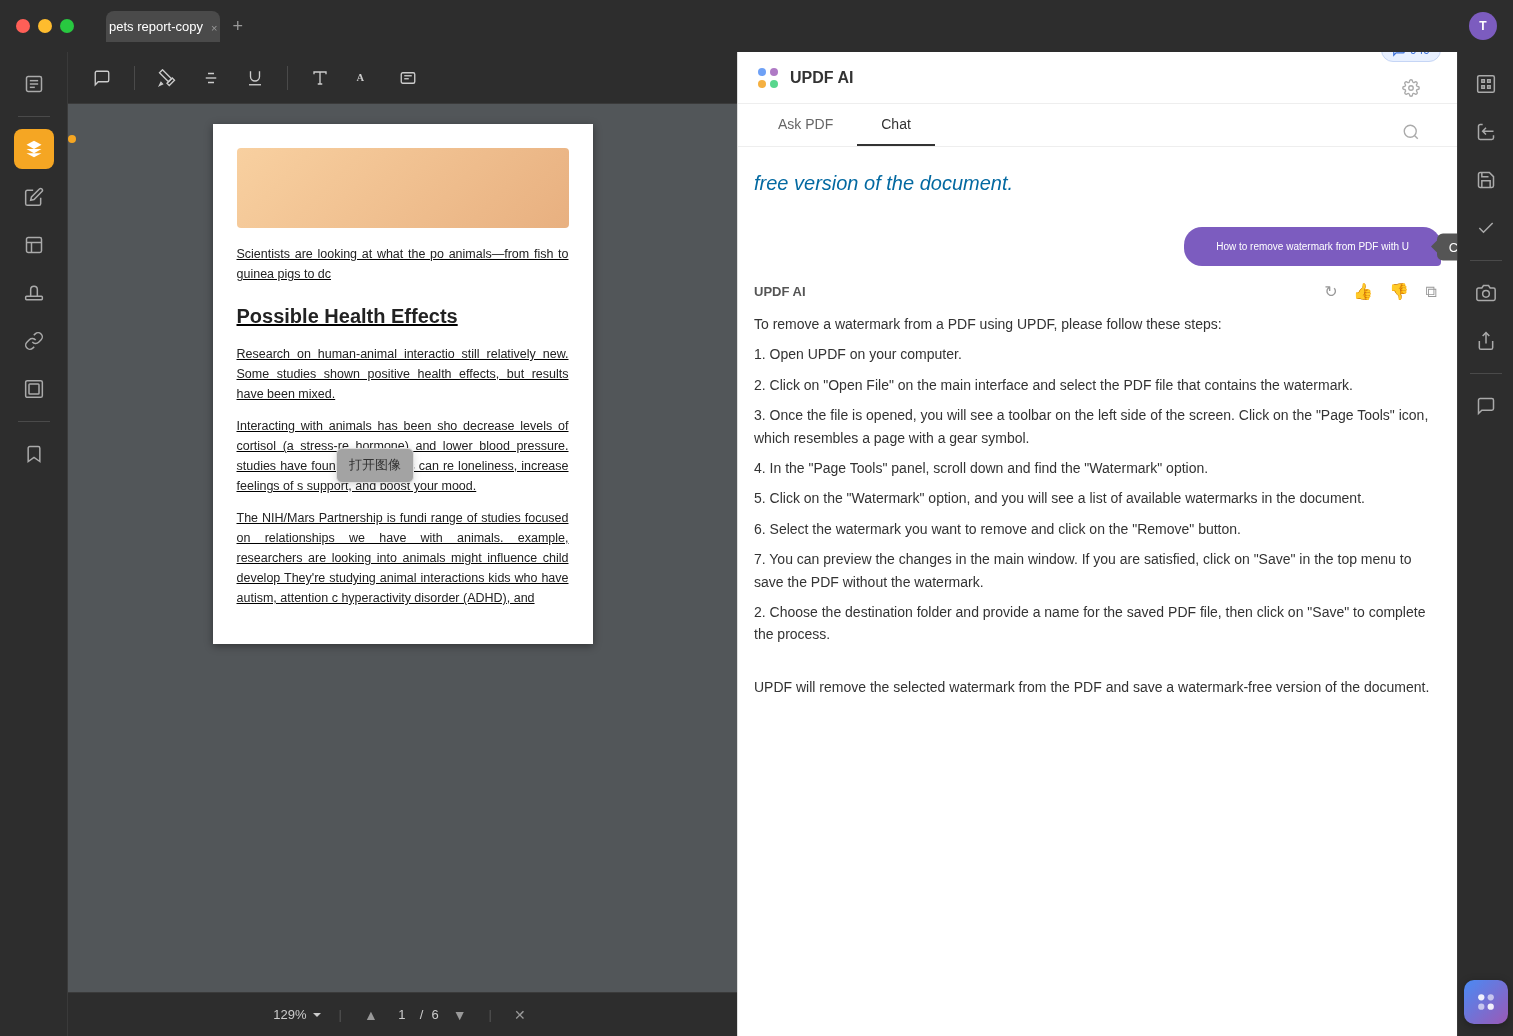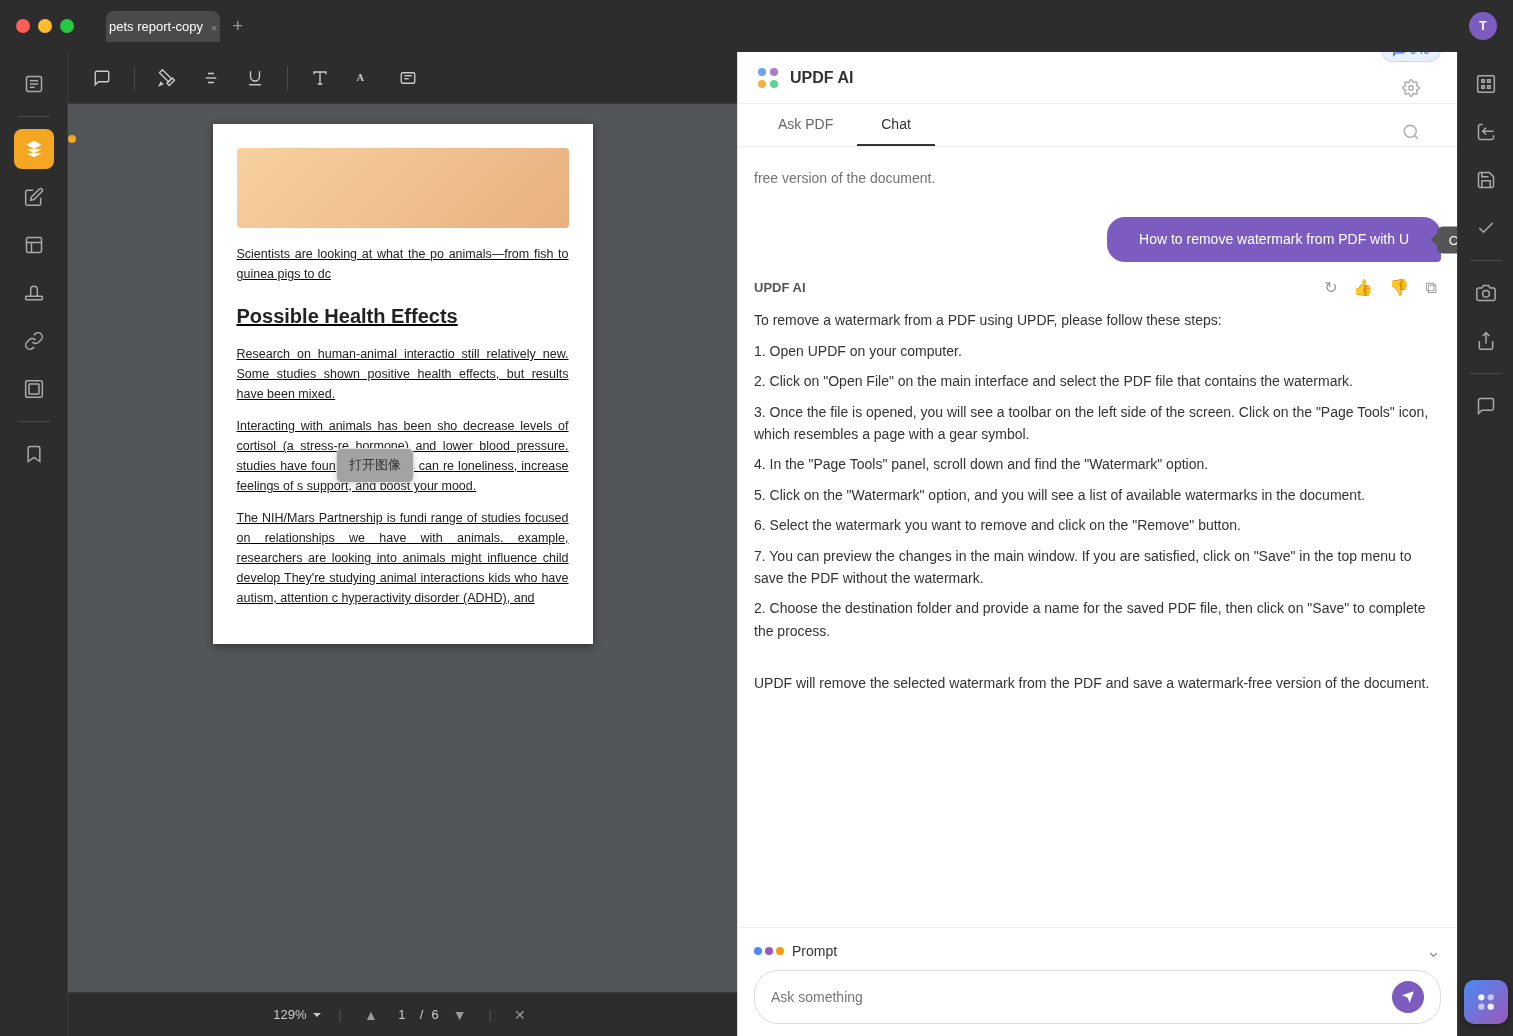--- a/index.html
+++ b/index.html
@@ -333,21 +333,21 @@
       gap: 12px;
     }
 
     .ai-message-user {
       align-self: flex-end;
       background: #7c5cbf;
       color: white;
       border-radius: 18px 18px 4px 18px;
       padding: 12px 32px;
       max-width: 80%;
-      font-size: 14px;
+      font-size: 10px;
       line-height: 1.5;
       position: relative;
     }
 
     .copy-tooltip {
       position: absolute;
       right: -50px;
       top: 50%;
       transform: translateY(-50%);
       background: #555;
@@ -779,21 +779,21 @@
       <div class="ai-tab">
         <span>Ask PDF</span>
       </div>
       <div class="ai-tab active">
         <span>Chat</span>
       </div>
     </div>
 
     <div class="ai-chat-area">
 
-      <div style="font-size:14px; color:#737373; line-height:1.6; padding: 4px 0;">free version of the document.</div>
+      <div style="font-size:20px; color:#0369a1; line-height:1.6; padding: 4px 0; font-style: italic;">free version of the document.</div>
 
       <div style="display:flex; justify-content:flex-end; position:relative; margin-top:12px;">
         <div class="ai-message-user">
           <span>How to remove watermark from PDF with U</span>
         </div>
         <div class="copy-tooltip">
           <span>Copy</span>
         </div>
       </div>
 
@@ -817,41 +817,20 @@
           <p>6. Select the watermark you want to remove and click on the "Remove" button.</p>
           <p>7. You can preview the changes in the main window. If you are satisfied, click on "Save" in the top menu to save the PDF without the watermark.</p>
           <p>2. Choose the destination folder and provide a name for the saved PDF file, then click on "Save" to complete the process.</p>
           <br>
           <p>UPDF will remove the selected watermark from the PDF and save a watermark-free version of the document.</p>
         </div>
       </div>
 
     </div>
 
-    <div class="ai-prompt-area">
-      <div class="prompt-header">
-        <div class="prompt-label">
-          <div class="prompt-dots">
-            <div class="dot dot-blue"></div>
-            <div class="dot dot-purple"></div>
-            <div class="dot dot-orange"></div>
-          </div>
-          <span>Prompt</span>
-        </div>
-        <span class="prompt-dropdown">⌄</span>
-      </div>
-      <div class="ask-input-wrapper">
-        <input class="ask-input" type="text" placeholder="Ask something" style="">
-        <div class="send-btn">
-          <svg width="14" height="14" viewBox="0 0 24 24" fill="white">
-            <path d="M22 2L11 13M22 2L15 22l-4-9-9-4 20-7z"></path>
-          </svg>
-        </div>
-      </div>
-    </div>
   </div>
 
   <div class="right-sidebar">
     <div class="right-sidebar-icon">
       <svg width="20" height="20" viewBox="0 0 24 24" fill="none" stroke="currentColor" stroke-width="1.8">
         <rect x="2" y="2" width="20" height="20" rx="2"></rect>
         <path d="M7 7h3v3H7zM14 7h3v3h-3zM7 14h3v3H7zM14 14h3v3h-3z"></path>
       </svg>
     </div>
     <div class="right-sidebar-icon">

